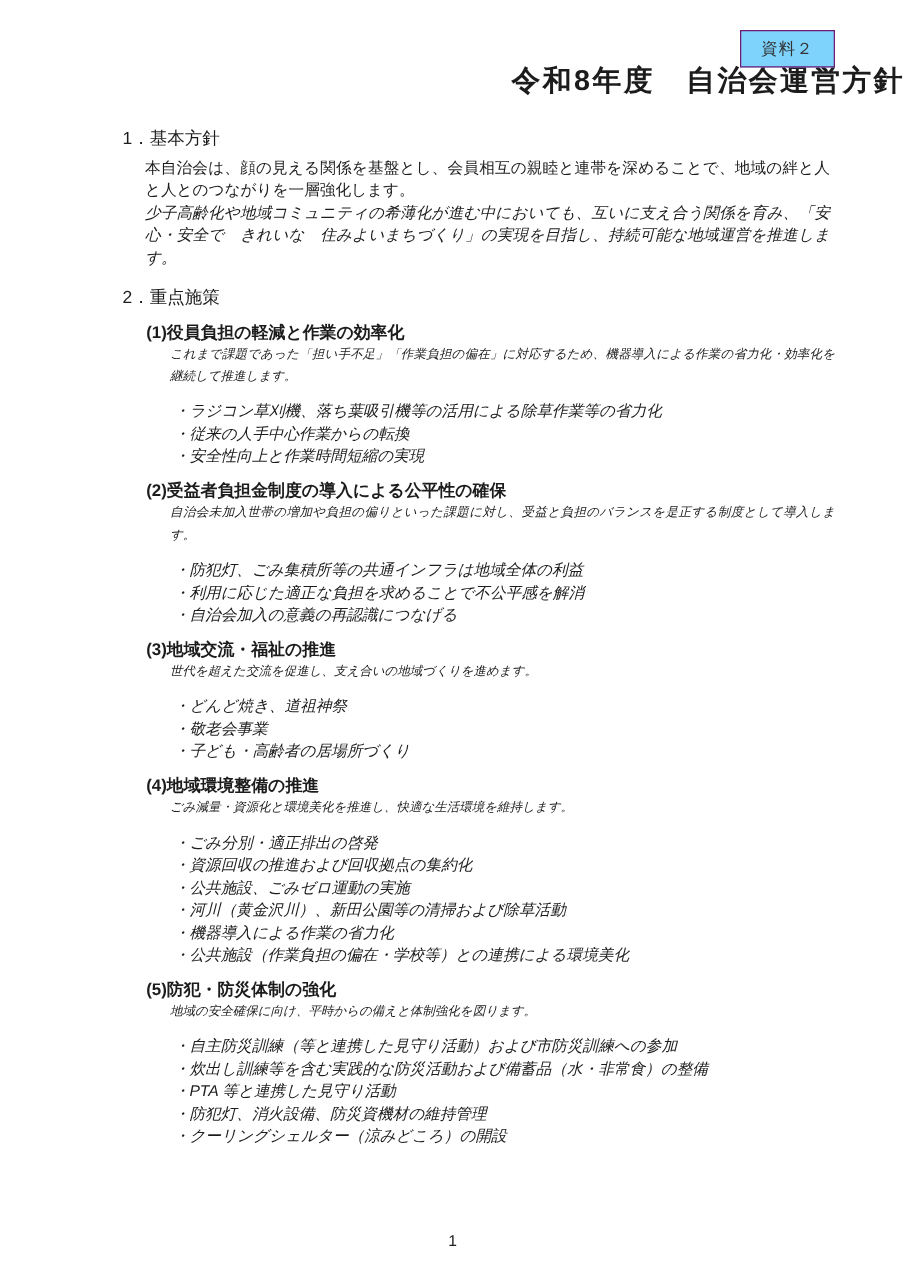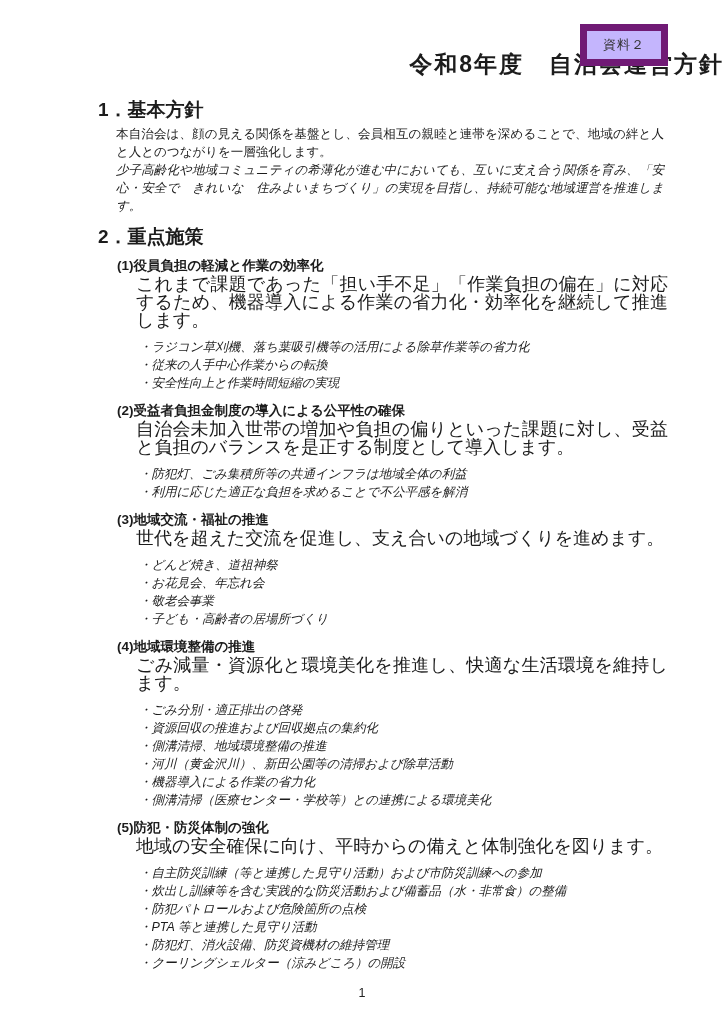--- a/index.html
+++ b/index.html
@@ -11,40 +11,40 @@
     font-family: "Liberation Sans", "DejaVu Sans", sans-serif;
     color: #1c1c1c;
     box-sizing: border-box;
     padding-top: 48px;
     overflow: hidden;
   }
   .ref-box {
     position: absolute;
     top: 24px;
     right: 56px;
-    border: 7px solid #701a75;
+    border: 1px solid #701a75;
     padding: 5px 16px;
     font-size: 13px;
     letter-spacing: 1px;
     color: #333;
-    background: #c4b5fd;
+    background: #7dd3fc;
   }
   .doc-title {
     margin: 0;
     text-align: right;
     font-size: 23px;
     font-weight: bold;
     letter-spacing: 2px;
     height: 32px;
     line-height: 32px;
   }
   .h2 {
     margin: 20px 0 0 98px;
-    font-size: 19px;
-    font-weight: bold;
+    font-size: 14px;
+    font-weight: normal;
     height: 20px;
     line-height: 20px;
   }
   .h2.priority { margin-top: 12px; }
   .body-par {
     margin: 5px 60px 0 116px;
     font-size: 12.5px;
     line-height: 18px;
     text-align: justify;
   }
@@ -52,23 +52,24 @@
   .subsection { margin-top: 10px; }
   .h3 {
     margin: 0 0 0 117px;
     font-size: 13.5px;
     font-weight: bold;
     height: 18px;
     line-height: 18px;
   }
   .intro {
     margin: 0 56px 0 136px;
-    font-size: 18px;
+    font-size: 10px;
     line-height: 18px;
     text-align: justify;
+    font-style: italic;
   }
   .bullets { margin: 9px 12px 0 139px; font-style: italic; }
   .bullet {
     font-size: 12.5px;
     line-height: 18px;
   }
   .page-number {
     position: absolute;
     bottom: 24px;
     left: 0;
@@ -107,54 +108,53 @@
         <div class="bullet">・安全性向上と作業時間短縮の実現</div>
       </div>
     </div>
 
     <div class="subsection">
       <h3 class="h3">(2)受益者負担金制度の導入による公平性の確保</h3>
       <p class="intro">自治会未加入世帯の増加や負担の偏りといった課題に対し、受益と負担のバランスを是正する制度として導入します。</p>
       <div class="bullets">
         <div class="bullet">・防犯灯、ごみ集積所等の共通インフラは地域全体の利益</div>
         <div class="bullet">・利用に応じた適正な負担を求めることで不公平感を解消</div>
+        <div class="bullet">・自治会加入の意義の再認識につなげる</div>
       </div>
     </div>
 
     <div class="subsection">
       <h3 class="h3">(3)地域交流・福祉の推進</h3>
       <p class="intro">世代を超えた交流を促進し、支え合いの地域づくりを進めます。</p>
       <div class="bullets">
         <div class="bullet">・どんど焼き、道祖神祭</div>
-        <div class="bullet">・お花見会、年忘れ会</div>
         <div class="bullet">・敬老会事業</div>
         <div class="bullet">・子ども・高齢者の居場所づくり</div>
       </div>
     </div>
 
     <div class="subsection">
       <h3 class="h3">(4)地域環境整備の推進</h3>
       <p class="intro">ごみ減量・資源化と環境美化を推進し、快適な生活環境を維持します。</p>
       <div class="bullets">
         <div class="bullet">・ごみ分別・適正排出の啓発</div>
         <div class="bullet">・資源回収の推進および回収拠点の集約化</div>
-        <div class="bullet">・側溝清掃、地域環境整備の推進</div>
+        <div class="bullet">・公共施設、ごみゼロ運動の実施</div>
         <div class="bullet">・河川（黄金沢川）、新田公園等の清掃および除草活動</div>
         <div class="bullet">・機器導入による作業の省力化</div>
-        <div class="bullet">・側溝清掃（医療センター・学校等）との連携による環境美化</div>
+        <div class="bullet">・公共施設（作業負担の偏在・学校等）との連携による環境美化</div>
       </div>
     </div>
 
     <div class="subsection">
       <h3 class="h3">(5)防犯・防災体制の強化</h3>
       <p class="intro">地域の安全確保に向け、平時からの備えと体制強化を図ります。</p>
       <div class="bullets">
         <div class="bullet">・自主防災訓練（等と連携した見守り活動）および市防災訓練への参加</div>
         <div class="bullet">・炊出し訓練等を含む実践的な防災活動および備蓄品（水・非常食）の整備</div>
-        <div class="bullet">・防犯パトロールおよび危険箇所の点検</div>
         <div class="bullet">・PTA 等と連携した見守り活動</div>
         <div class="bullet">・防犯灯、消火設備、防災資機材の維持管理</div>
         <div class="bullet">・クーリングシェルター（涼みどころ）の開設</div>
       </div>
     </div>
   </div>
 
   <div class="page-number">1</div>
 
 </div>

